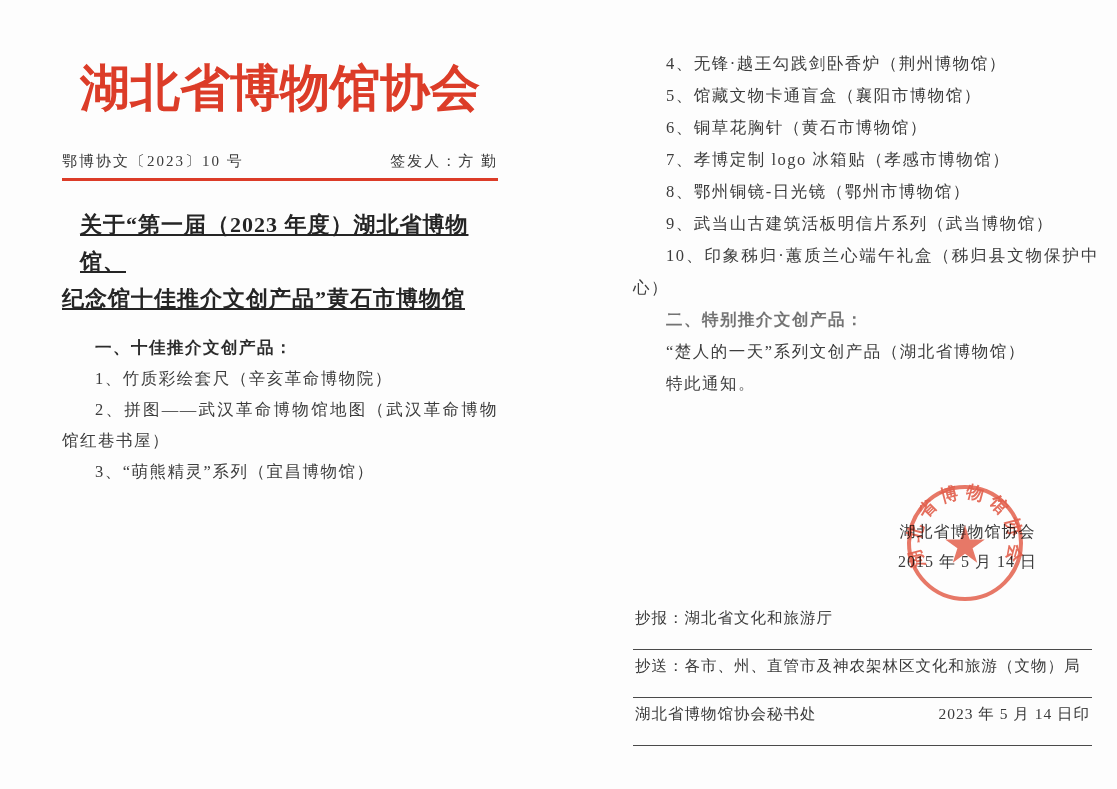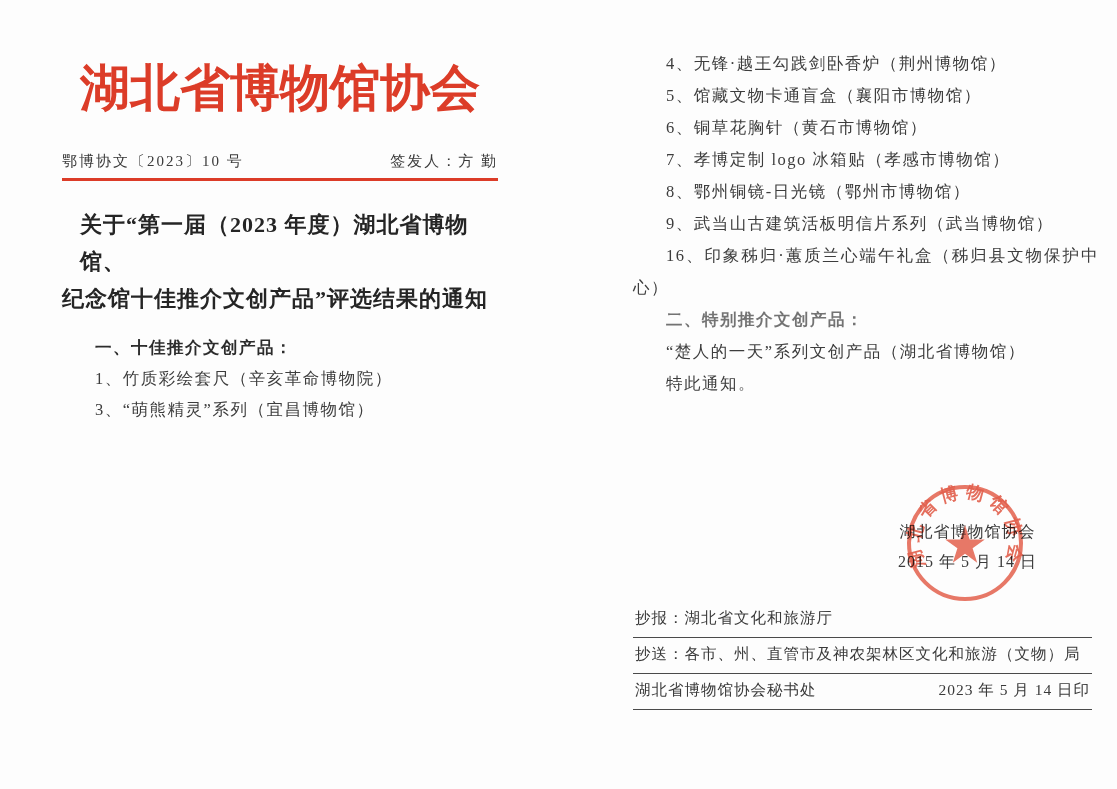--- a/index.html
+++ b/index.html
@@ -20,21 +20,21 @@
     text-align:center;white-space:nowrap;
     letter-spacing:0px;
   }
   .doc-meta{
     display:flex;justify-content:space-between;align-items:flex-end;
     margin-top:30px;font-size:15px;letter-spacing:2px;color:#3a3a3a;
   }
   .red-rule{height:3px;background:#dc3c28;margin-top:7px;}
   .doc-title{
     margin-top:25px;font-size:22px;font-weight:700;line-height:37px;
-    color:#252525;letter-spacing:1px;
+    color:#252525;letter-spacing:1px;text-decoration:underline;
   }
   .doc-title .indent1{display:block;padding-left:18px;}
   .salutation{margin-top:15px;font-size:16px;letter-spacing:2px;}
   .body-para{
     margin-top:7px;font-size:16.5px;line-height:28.8px;
     text-align:justify;text-indent:2em;letter-spacing:1.5px;
   }
   .section-heading{
     font-weight:700;text-indent:2em;font-size:16.5px;line-height:30px;
     margin-top:16px;letter-spacing:1.5px;color:#2c2c2c;
@@ -63,60 +63,61 @@
     position:absolute;left:903px;top:481px;width:124px;height:124px;
     z-index:2;mix-blend-mode:multiply;opacity:.88;
   }
   
   .footer{
     position:absolute;left:633px;top:602px;width:459px;
     font-size:15.5px;letter-spacing:1px;color:#3a3a3a;
   }
   .footer-row{
     border-bottom:1.6px solid #4a4a4a;
-    padding:6px 2px 9px 2px;line-height:20px;
+    padding:6px 2px 21px 2px;line-height:20px;
   }
   .footer-row.flex{display:flex;justify-content:space-between;}
 </style>
 </head>
 <body>
 
 <div class="page">
 
   <div class="col-left">
     <div class="org-title">湖北省博物馆协会</div>
 
     <div class="doc-meta">
       <span>鄂博协文〔2023〕10 号</span>
       <span>签发人：方 勤</span>
     </div>
 
     <div class="red-rule"></div>
 
     <div class="doc-title">
       <span class="indent1">关于“第一届（2023 年度）湖北省博物馆、</span>
-      <span>纪念馆十佳推介文创产品”评选结果的通知</span>
+      <span>纪念馆十佳推介文创产品”黄石市博物馆</span>
     </div>
 
 
 
     <div class="section-heading">一、十佳推介文创产品：</div>
 
     <div class="item">1、竹质彩绘套尺（辛亥革命博物院）</div>
+    <div class="item">2、拼图——武汉革命博物馆地图（武汉革命博物馆红巷书屋）</div>
     <div class="item">3、“萌熊精灵”系列（宜昌博物馆）</div>
   </div>
 
   <div class="col-right">
     <div class="item-r">4、无锋·越王勾践剑卧香炉（荆州博物馆）</div>
     <div class="item-r">5、馆藏文物卡通盲盒（襄阳市博物馆）</div>
     <div class="item-r">6、铜草花胸针（黄石市博物馆）</div>
     <div class="item-r">7、孝博定制 logo 冰箱贴（孝感市博物馆）</div>
     <div class="item-r">8、鄂州铜镜-日光镜（鄂州市博物馆）</div>
     <div class="item-r">9、武当山古建筑活板明信片系列（武当博物馆）</div>
-    <div class="item-r">16、印象秭归·蕙质兰心端午礼盒（秭归县文物保护中心）</div>
+    <div class="item-r">10、印象秭归·蕙质兰心端午礼盒（秭归县文物保护中心）</div>
 
     <div class="section-heading-r">二、特别推介文创产品：</div>
     <div class="item-r">“楚人的一天”系列文创产品（湖北省博物馆）</div>
     <div class="item-r">特此通知。</div>
   </div>
 
   <div class="sig-block">
     <div>湖北省博物馆协会</div>
     <div>2015 年 5 月 14 日</div>
   </div>

